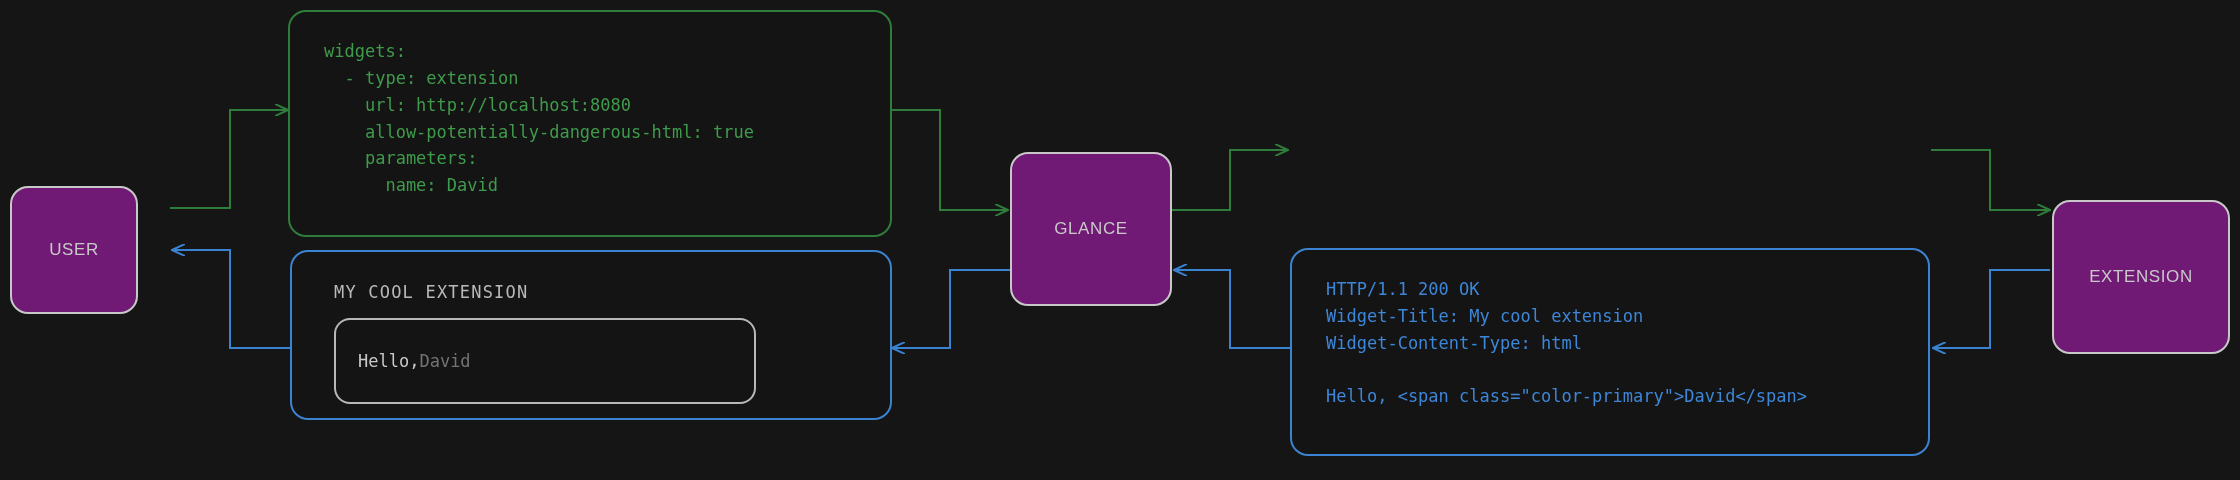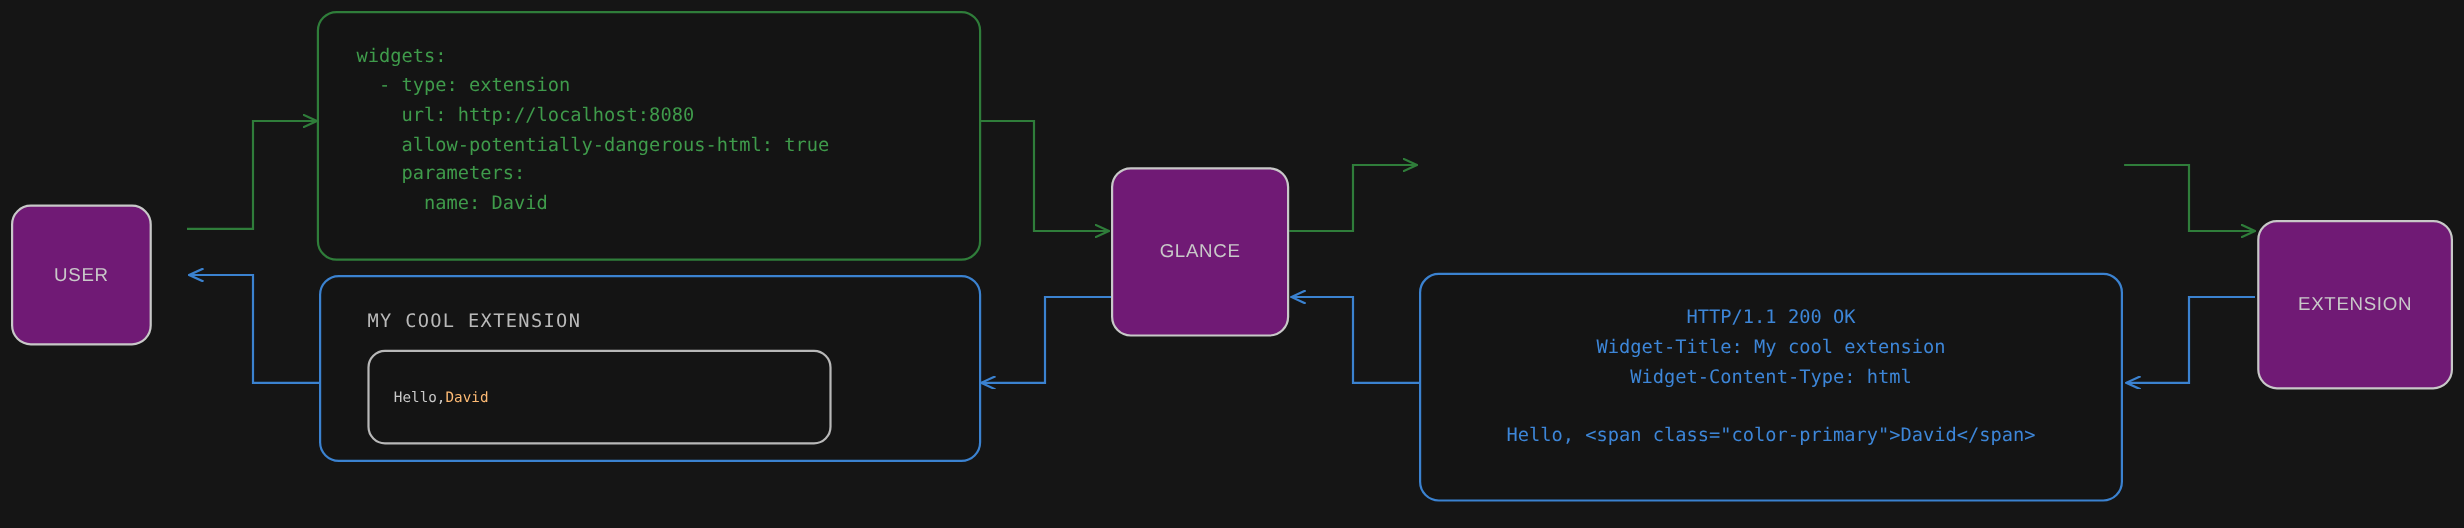--- a/index.html
+++ b/index.html
@@ -40,21 +40,21 @@
   }
   .codebox {
     position: absolute;
     box-sizing: border-box;
     border: 2px solid;
     border-radius: 18px;
     background: #141414;
     padding: 26px 34px;
   }
   .codebox.green { border-color: #2f7d3a; }
-  .codebox.blue  { border-color: #3b82d0; text-align: center; }
+  .codebox.blue  { border-color: #3b82d0; }
   .codebox.widget{ border-color: #3b82d0; }
   pre.code {
     margin: 0;
     font-family: "DejaVu Sans Mono", monospace;
     font-size: 17px;
     line-height: 1.58;
     white-space: pre;
   }
   pre.code.green { color: #3f9b4b; }
   pre.code.blue  { color: #3d86d8; }
@@ -70,24 +70,24 @@
     border: 2px solid #b8b8b8;
     border-radius: 16px;
     margin-left: 16px;
     height: 86px;
     display: flex;
     align-items: center;
     padding-left: 22px;
   }
   .widget-text {
     font-family: "DejaVu Sans Mono", monospace;
-    font-size: 13px;
+    font-size: 17px;
     color: #c9c9c9;
   }
-  .accent { color: #fdba74; }
+  .accent { color: #737373; }
 </style>
 </head>
 <body>
 
 <div id="canvas">
 
   <svg class="wires" viewBox="0 0 2240 480" xmlns="http://www.w3.org/2000/svg">
     <defs>
       <marker id="arrow-green" markerWidth="14" markerHeight="12" refX="13" refY="6" orient="auto" markerUnits="userSpaceOnUse">
         <path d="M0,0 L13,6 L0,12" fill="none" stroke="#2f7d3a" stroke-width="2"></path>

